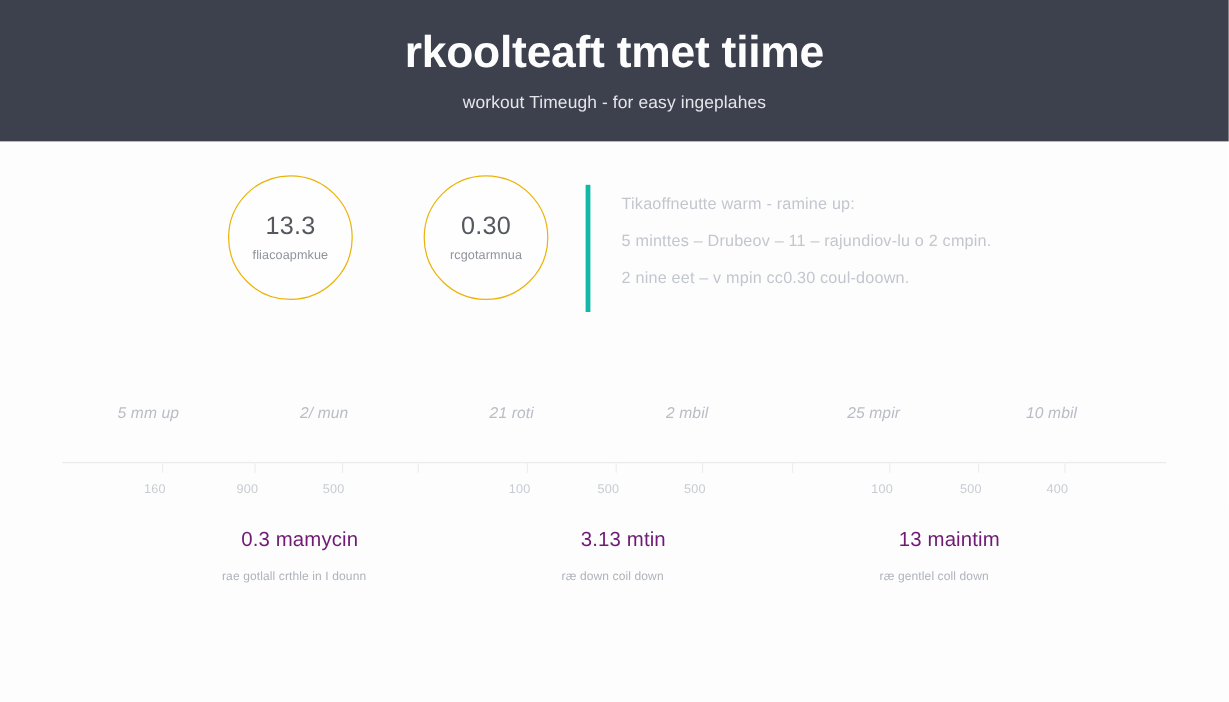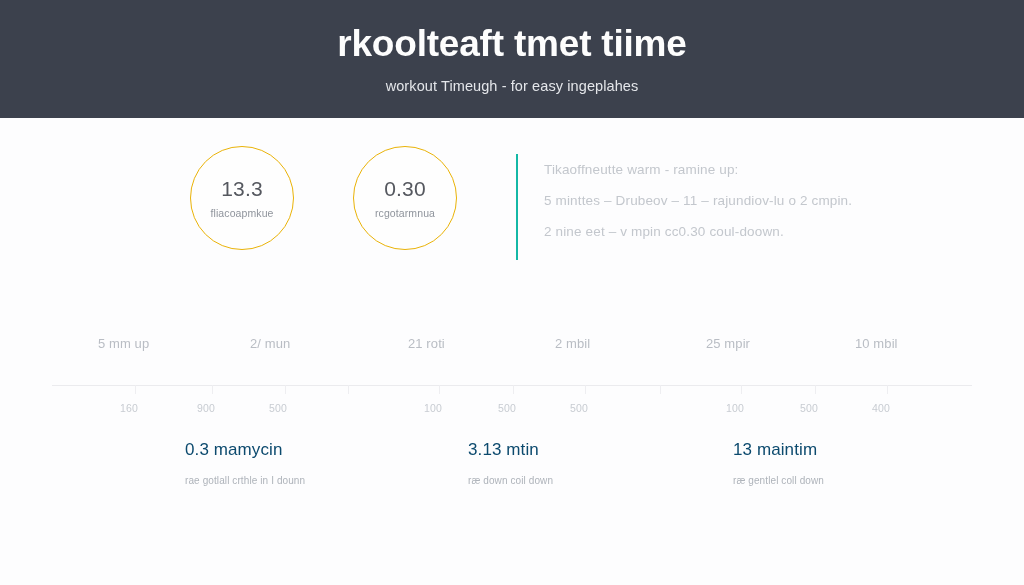--- a/index.html
+++ b/index.html
@@ -109,23 +109,22 @@
     white-space: nowrap;
   }
 
   
   .notes {
     position: absolute;
     left: 488px;
     top: 8px;
     width: 470px;
     padding-left: 26px;
-    border-left: 2px solid #14b8a6;
+    border-left: 4px solid #14b8a6;
     min-height: 106px;
-    margin-left: 28px;
   }
 
   .note-line {
     font-size: 13.5px;
     color: #c3c7cd;
     line-height: 31px;
     white-space: nowrap;
     letter-spacing: 0.15px;
   }
 
@@ -135,20 +134,21 @@
     left: 0;
     top: 218px;
     width: 1024px;
     height: 110px;
   }
 
   .segment-labels {
     position: relative;
     width: 1024px;
     height: 26px;
+    font-style: italic;
   }
 
   .segment-label {
     position: absolute;
     top: 0;
     font-size: 13px;
     color: #b9bdc4;
     white-space: nowrap;
     letter-spacing: 0.1px;
   }
@@ -201,24 +201,25 @@
     top: 0;
     width: 300px;
   }
 
   .summary-col.s1 { left: 185px; }
   .summary-col.s2 { left: 468px; }
   .summary-col.s3 { left: 733px; }
 
   .summary-title {
     font-size: 17px;
-    color: #0c4a6e;
+    color: #701a75;
     line-height: 1.2;
     letter-spacing: 0.1px;
     white-space: nowrap;
+    margin-left: 16px;
   }
 
   .summary-sub {
     margin-top: 15px;
     font-size: 10px;
     color: #aeb3ba;
     letter-spacing: 0.1px;
     white-space: nowrap;
   }
 </style>

